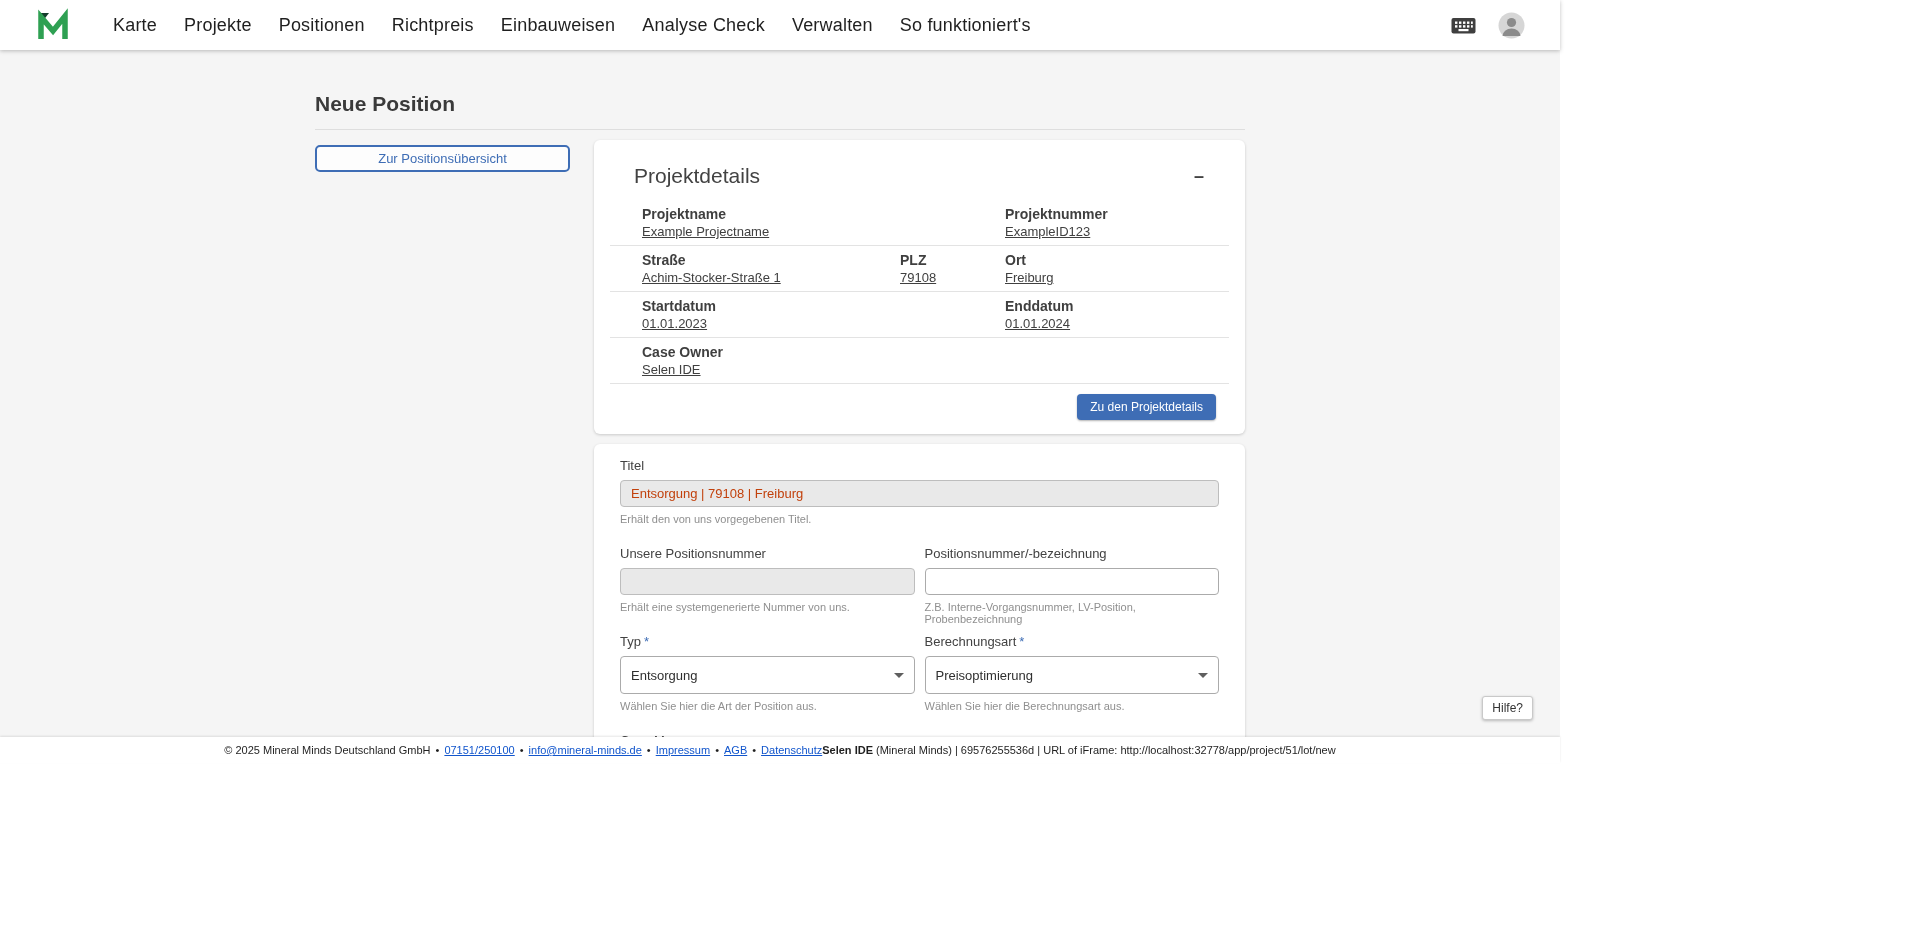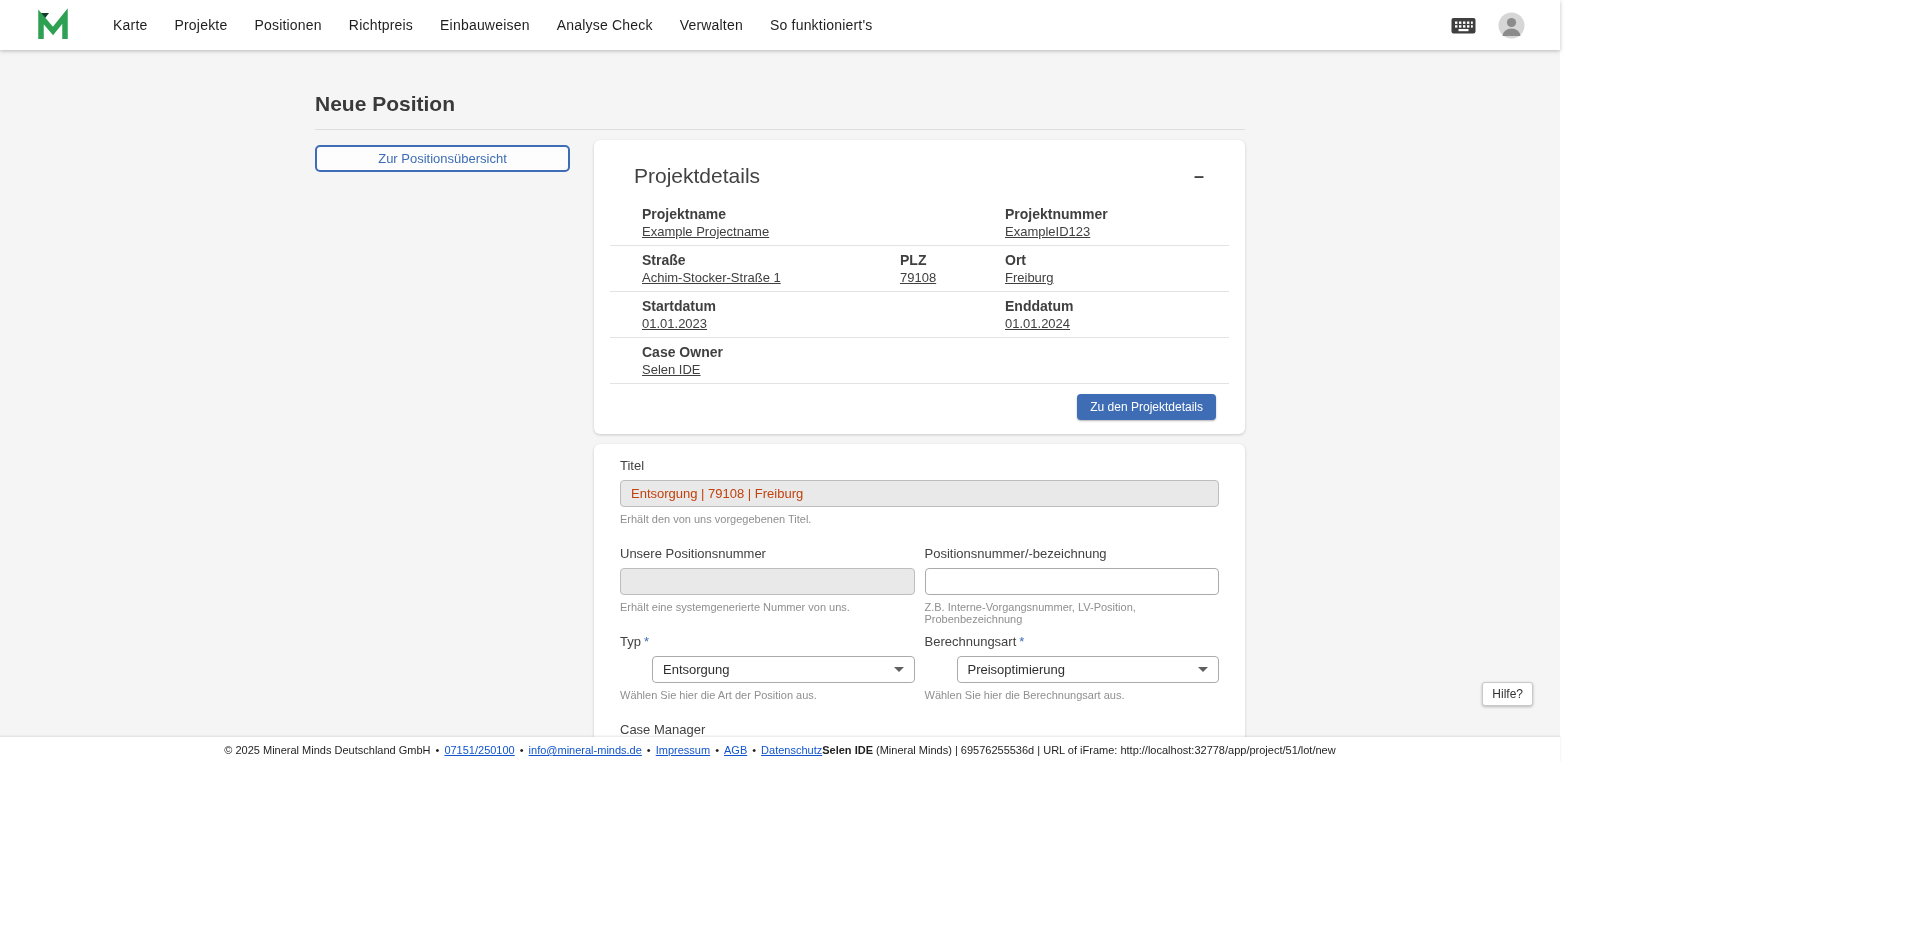--- a/index.html
+++ b/index.html
@@ -25,21 +25,21 @@
     flex: 0 0 50px; height: 50px;
     background: #ffffff;
     display: flex; align-items: center;
     padding: 0 35px 0 36px;
     box-shadow: 0 1px 4px rgba(0,0,0,0.25);
     position: relative; z-index: 3;
   }
   .logo { width: 34px; height: 34px; margin-right: 43px; display: flex; align-items: center; cursor: pointer; }
   .main-nav { display: flex; gap: 27px; align-items: center; }
   .main-nav a {
-    font-size: 14px; font-weight: 500; color: #1f1f1f;
+    font-size: 18px; font-weight: 500; color: #1f1f1f;
     text-decoration: none; cursor: pointer; letter-spacing: 0.2px; white-space: nowrap;
   }
   .nav-right { margin-left: auto; display: flex; align-items: center; gap: 21px; }
   .icon-btn { width: 27px; height: 27px; display: flex; align-items: center; justify-content: center; cursor: pointer; background: none; border: none; padding: 0; }
 
   
   .main { flex: 1 1 auto; position: relative; overflow: hidden; }
   .container { width: 930px; margin: 0 auto; padding-top: 42px; }
   .page-title { margin: 0; font-size: 21px; line-height: 24px; font-weight: 700; color: #3a3a3a; }
   .title-rule { border: none; border-top: 1px solid #dedede; margin: 13px 0 0 0; }
@@ -86,32 +86,32 @@
   .req { color: #3e6db5; margin-left: 3px; }
   .text-input {
     display: block; width: 100%; height: 27px;
     border: 1px solid #ababab; border-radius: 4px; background: #ffffff;
     font-size: 13px; font-family: inherit; padding: 0 10px; color: #2f2f2f;
   }
   .text-input:disabled { background: #e9e9e9; border-color: #bdbdbd; color: #c2410c; opacity: 1; }
   .helper { font-size: 11px; color: #8f8f8f; margin-top: 6px; }
   .form-grid { display: grid; grid-template-columns: 1fr 1fr; column-gap: 10px; }
   .select {
-    height: 27px; border: 1px solid #ababab; border-radius: 4px; background: #ffffff;
+    height: 38px; border: 1px solid #ababab; border-radius: 4px; background: #ffffff;
     display: flex; align-items: center; justify-content: space-between;
-    padding: 0 10px; font-size: 13px; color: #2f2f2f; cursor: pointer; margin-left: 32px;
+    padding: 0 10px; font-size: 13px; color: #2f2f2f; cursor: pointer;
   }
   .chevron {
     width: 0; height: 0;
     border-left: 5px solid transparent; border-right: 5px solid transparent;
     border-top: 5px solid #5f5f5f;
   }
 
   .help-btn {
-    position: absolute; right: 27px; bottom: 31px;
+    position: absolute; right: 27px; bottom: 17px;
     background: #ffffff; border: 1px solid #c9c9c9; border-radius: 3px;
     font-size: 12px; color: #333333; padding: 4px 9px; font-family: inherit;
     box-shadow: 0 1px 3px rgba(0,0,0,0.25); cursor: pointer;
   }
 
   
   .footer {
     flex: 0 0 26px; height: 26px; background: #ffffff;
     display: flex; align-items: center; justify-content: center;
     padding: 0 24px; font-size: 11px; color: #1f1f1f;

